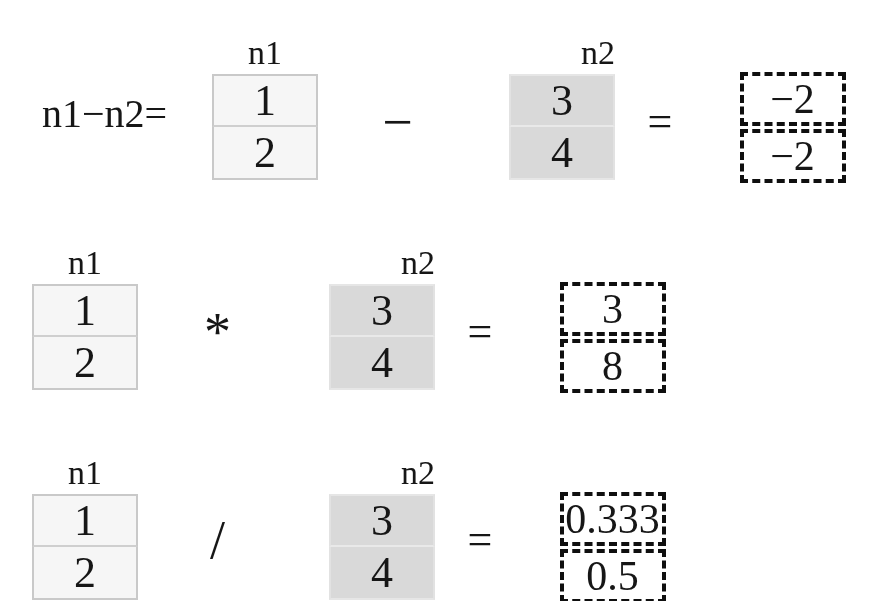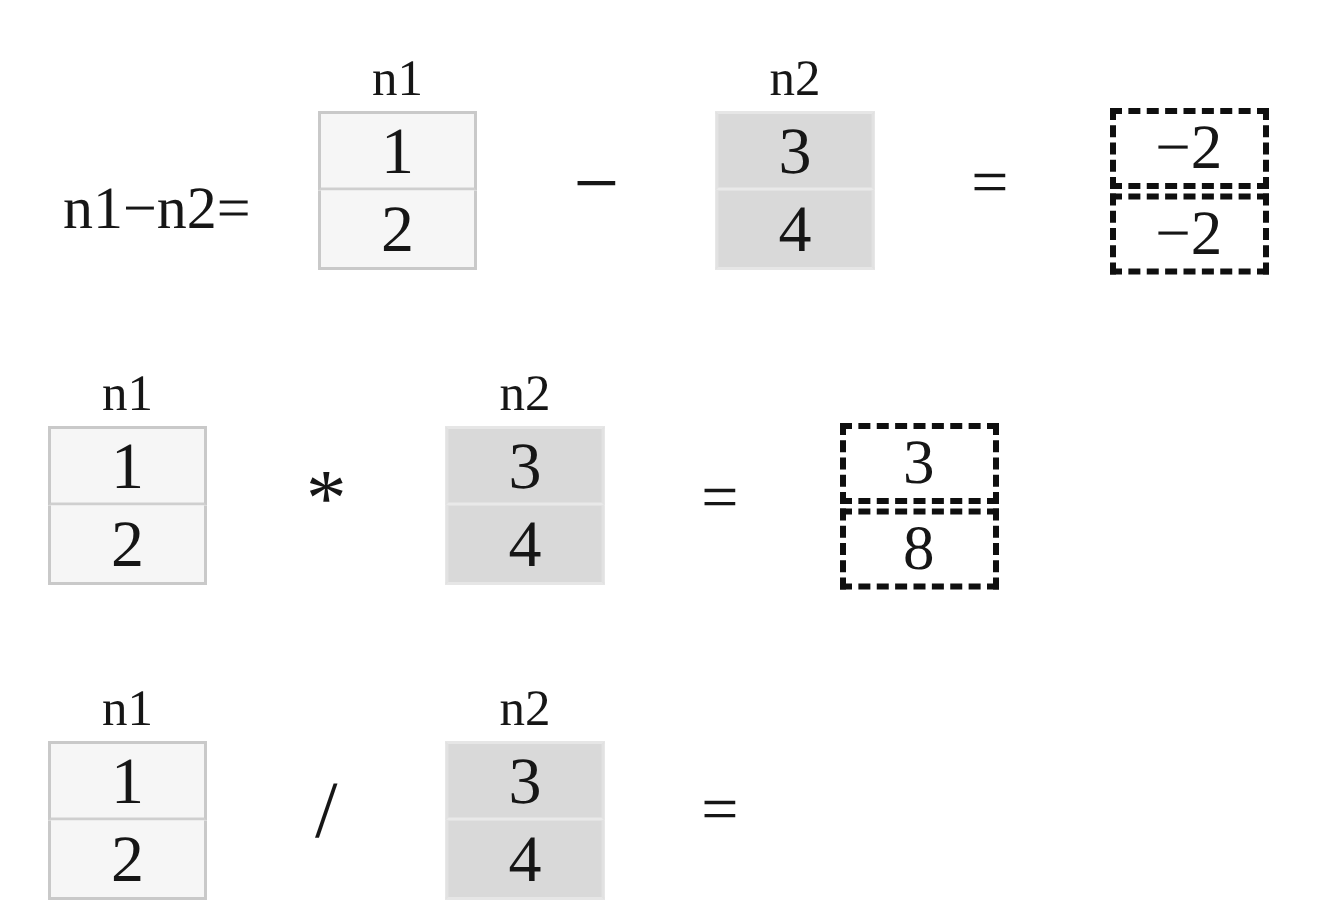--- a/index.html
+++ b/index.html
@@ -6,24 +6,24 @@
   .stage{
     position:relative;width:880px;height:601px;background:#ffffff;
     font-family:"Liberation Serif","DejaVu Serif",serif;color:#161616;
     overflow:hidden;
   }
   .eq-row{display:flex;box-sizing:border-box;padding-top:13px;}
   .eq-row.r0,.eq-row.r1{height:210px;}
   .eq-row.r2{height:181px;}
 
   .col{box-sizing:border-box;display:flex;flex-direction:column;align-items:center;margin-top:22px;}
-  .col-label{width:180px;align-items:flex-start;padding-left:42px;justify-content:flex-end;}
+  .col-label{width:180px;align-items:flex-start;padding-left:42px;}
   .col-arr1{width:170px;}
   .col-op{width:95px;}
-  .col-arr2{width:170px;}
+  .col-arr2{width:170px;align-items:flex-end;}
   .col-eq{width:90px;}
   .col-res{width:175px;}
 
   
   .vmid{height:111px;margin-top:39px;display:flex;align-items:center;justify-content:center;}
   .col-label .vmid{margin-top:39px;transform:translateY(-16px);}
   .col-op .vmid,.col-eq .vmid{transform:translateY(-8px);}
 
   .eq-label{font-size:40px;white-space:nowrap;}
   .op{font-size:54px;line-height:1;}
@@ -146,15 +146,25 @@
       <div class="array n2">
         <div class="acell top">3</div>
         <div class="acell bot">4</div>
       </div>
     </div>
     <div class="col col-eq">
       <div class="vmid">
           <span class="eqsign">=</span>
         </div>
     </div>
+    <div class="col col-res">
+      <div class="result">
+        <div class="rbox">
+            <span>0.333</span>
+          </div>
+        <div class="rbox">
+            <span>0.5</span>
+          </div>
+      </div>
+    </div>
   </div>
 
 </div>
 
 </body></html>

